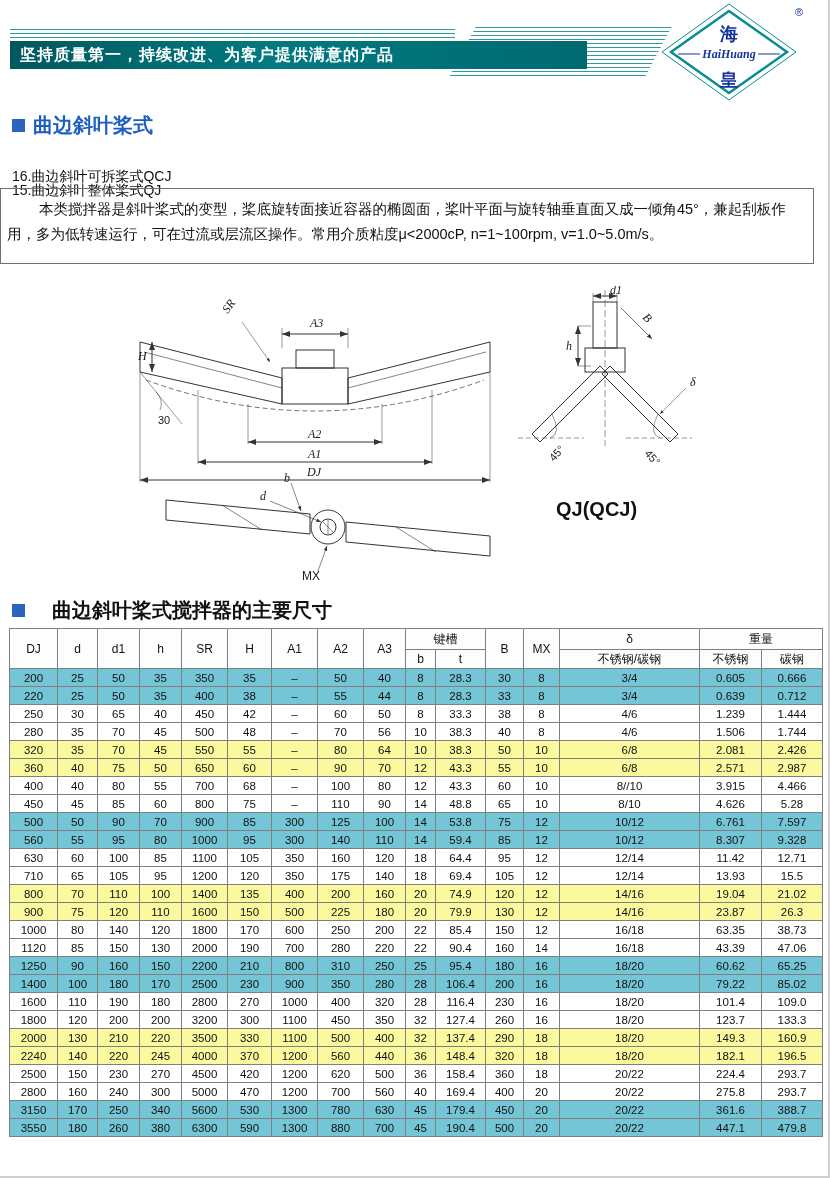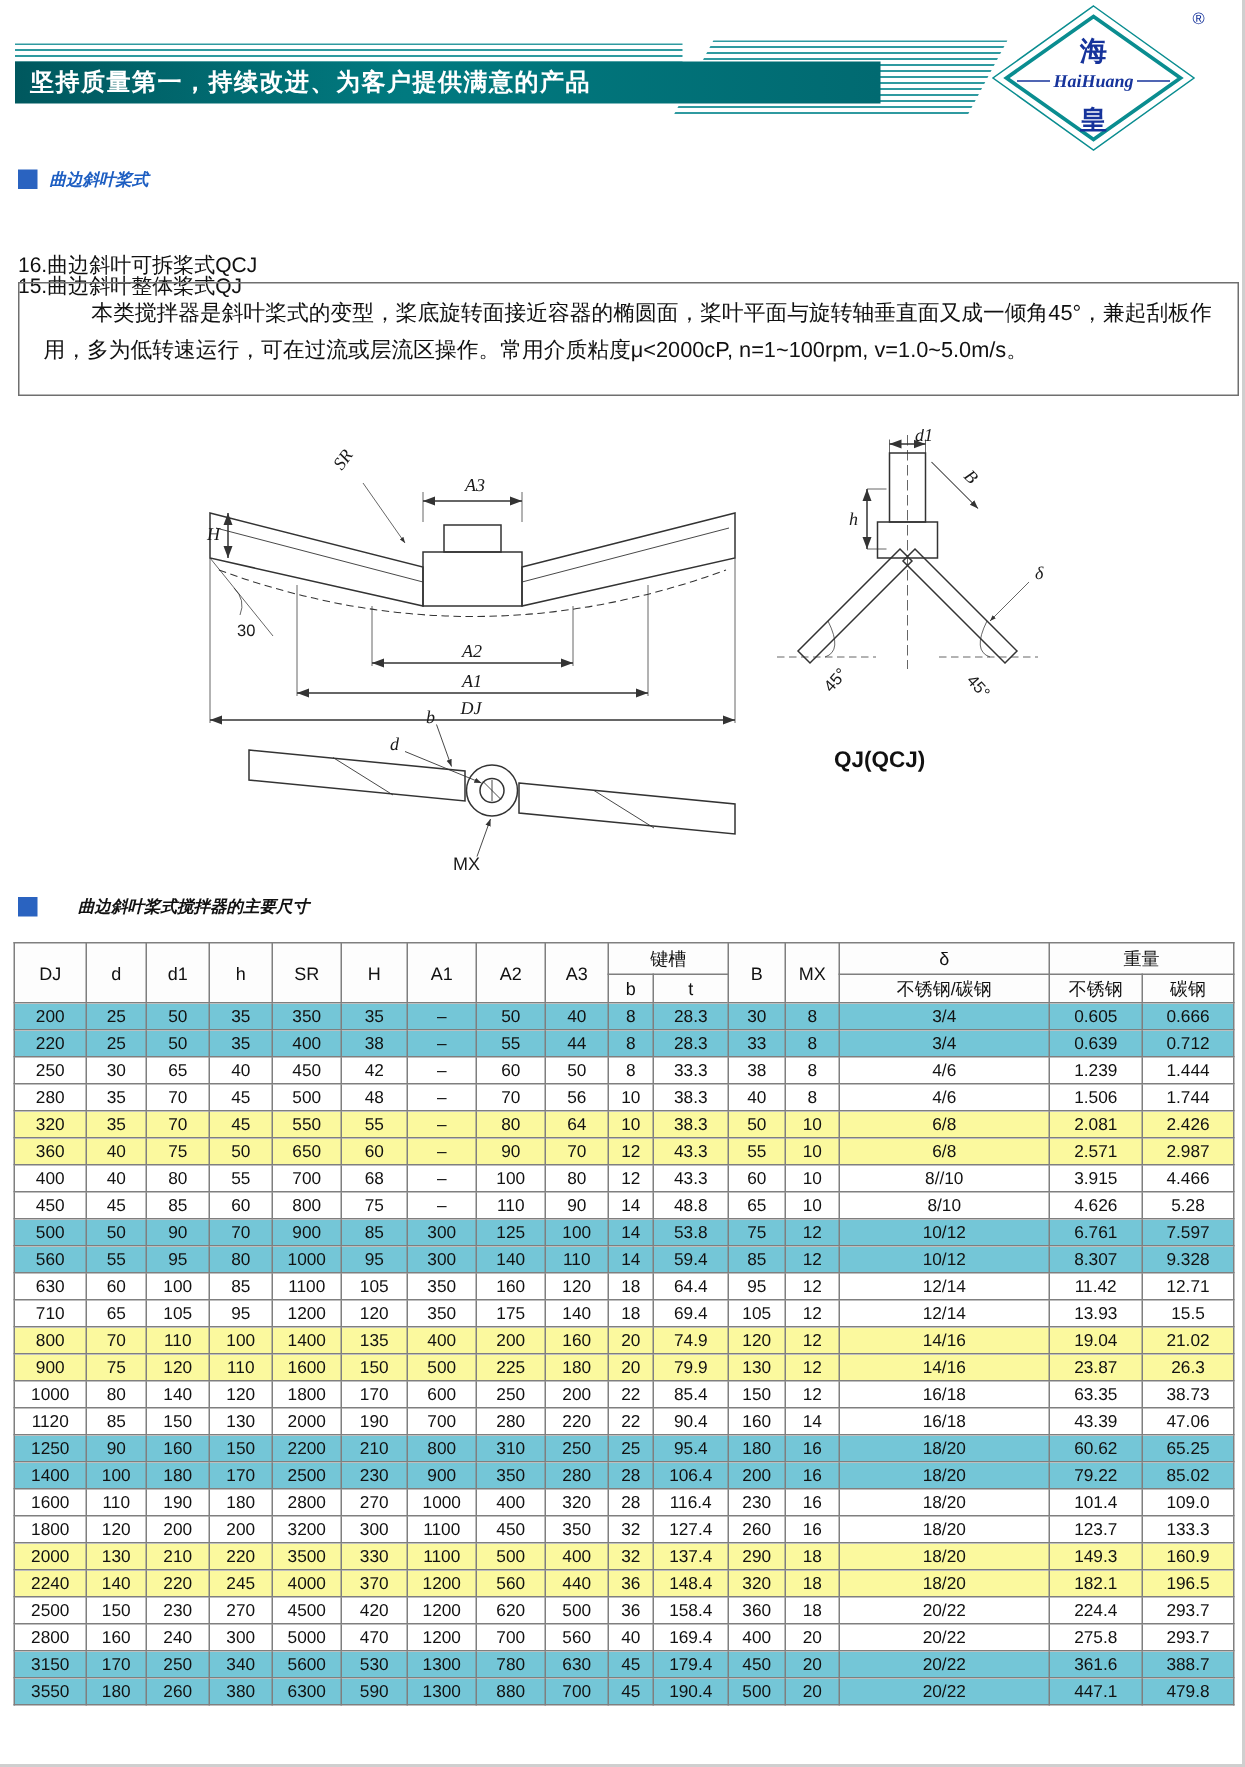--- a/index.html
+++ b/index.html
@@ -12,37 +12,37 @@
   .stripes { position:absolute; background:repeating-linear-gradient(to bottom,#2f9aa0 0 1px, transparent 1px 4px); }
   .stripes-left { left:10px; top:29px; width:445px; height:12px; }
   .stripes-right { left:462px; top:27px; width:196px; height:51px; transform:skewX(-28deg); }
   .banner { position:absolute; left:10px; top:41px; width:577px; height:28px; z-index:2;
             background:linear-gradient(90deg,#00585e 0%, #017a80 45%, #016a71 100%);
             display:flex; align-items:center; padding-left:10px;
             color:#ffffff; font-weight:bold; font-size:16px; letter-spacing:1px; }
   .logo { position:absolute; left:652px; top:2px; width:155px; height:100px; z-index:3; }
 
   
-  .heading { position:absolute; display:flex; align-items:center; gap:8px; font-weight:bold; font-size:11px;font-style:italic; }
+  .heading { position:absolute; display:flex; align-items:center; gap:8px; font-weight:bold; font-size:20px; }
   .heading .sq { width:13px; height:13px; background:#2a63c0; flex:0 0 auto; }
   .heading-1 { left:12px; top:112px; color:#1d5ec2; }
   .heading-2 { left:12px; top:597px; color:#111;gap:27px; }
   .item-line { position:absolute; left:12px; font-size:14px; color:#111; }
   .item-15 { top:146px;margin-top:36px; }
   .item-16 { top:168px; }
-  .para-box { position:absolute; left:12px; top:188px; width:814px; height:76px;
-              border:1px solid #6f6f6f; padding:8px 16px; font-size:14.5px; line-height:1.75; color:#111; }
+  .para-box { position:absolute; left:0; top:188px; width:814px; height:76px;
+              border:1px solid #6f6f6f; padding:8px 6px; font-size:14.5px; line-height:1.75; color:#111; }
   .para-box p { text-indent:2.2em; }
 
   
   .diagrams { position:absolute; left:0; top:270px; width:830px; height:330px; }
   .svg-front { position:absolute; left:130px; top:22px; }
   .svg-side  { position:absolute; left:492px; top:16px; }
   .svg-top   { position:absolute; left:158px; top:200px; }
-  .qj-caption { position:absolute; left:556px; top:228px; font-weight:bold; font-size:15px; color:#111; }
+  .qj-caption { position:absolute; left:556px; top:228px; font-weight:bold; font-size:20px; color:#111; }
   svg text { font-family:"Liberation Serif", serif; font-style:italic; font-size:12px; fill:#1a1a1a; }
   svg text.plain { font-style:normal; font-family:"Liberation Sans", sans-serif; }
 
   
   .dim-table { position:absolute; left:9px; top:628px; width:813px;
                border-collapse:collapse; table-layout:fixed; border:1px solid #555; }
   .dim-table th, .dim-table td { border:1px solid #7f7f7f; text-align:center; vertical-align:middle;
                padding:0; white-space:nowrap; overflow:hidden; color:#111; }
   .dim-table thead th { font-weight:normal; font-size:12px; background:#fdfdfd; height:21px; }
   .dim-table thead tr + tr th { height:19px; }

